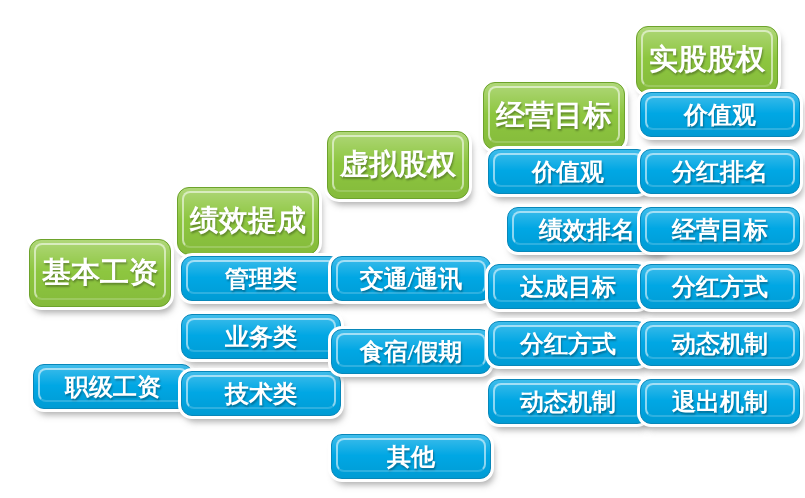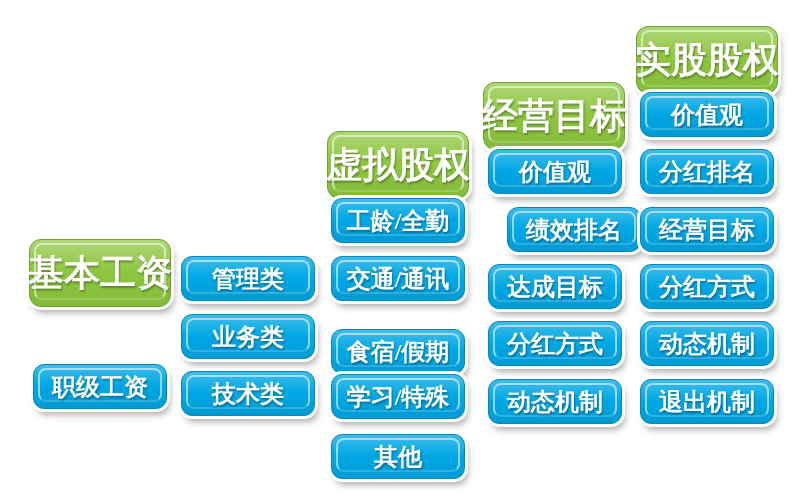--- a/index.html
+++ b/index.html
@@ -32,57 +32,56 @@
     position: absolute;
     left: 4px; right: 4px; top: 3px; bottom: 6px;
     border: 2px solid rgba(255,255,255,0.55);
     border-bottom-color: rgba(255,255,255,0.18);
     border-radius: 8px;
     pointer-events: none;
   }
   .green {
     width: 142px;
     height: 68px;
-    font-size: 36px;
+    font-size: 29px;
     border-radius: 12px;
     border: 1px solid #6da32c;
     background:
       linear-gradient(180deg, rgba(255,255,255,0.30), rgba(255,255,255,0) 48%, rgba(0,0,0,0.06)),
       var(--header-green, #8dc63f);
     box-shadow: 0 0 0 3px #ffffff, 3px 6px 6px rgba(100,100,100,0.50);
   }
   .blue {
-    width: 134px;
+    width: 160px;
     height: 45px;
     font-size: 24px;
     border-radius: 11px;
     border: 1px solid #0887b9;
     background:
       linear-gradient(180deg, rgba(255,255,255,0.25), rgba(255,255,255,0) 48%, rgba(0,0,0,0.07)),
       var(--item-blue, #00a7e4);
     box-shadow: 0 0 0 3px #ffffff, 3px 6px 6px rgba(100,100,100,0.50);
   }
 </style>
 </head>
 <body>
 
 <div class="board">
 
   <div class="box green" style="left:29px;  top:239px">基本工资</div>
   <div class="box blue" style="left:33px;  top:364px">职级工资</div>
 
+  <div class="box green" style="left:177px; top:187px">绩效提成</div>
   <div class="box blue" style="left:181px; top:256px">管理类</div>
   <div class="box blue" style="left:181px; top:314px">业务类</div>
   <div class="box blue" style="left:181px; top:371px">技术类</div>
 
   <div class="box green" style="left:327px; top:131px">虚拟股权</div>
-  <div class="box blue" style="left:331px; top:198px">工龄/全勤</div>
   <div class="box blue" style="left:331px; top:256px">交通/通讯</div>
   <div class="box blue" style="left:331px; top:329px">食宿/假期</div>
-  <div class="box blue" style="left:331px; top:374px">学习/特殊</div>
   <div class="box blue" style="left:331px; top:434px">其他</div>
 
   <div class="box green" style="left:483px; top:82px">经营目标</div>
   <div class="box blue" style="left:488px; top:149px">价值观</div>
   <div class="box blue" style="left:507px; top:207px">绩效排名</div>
   <div class="box blue" style="left:488px; top:264px">达成目标</div>
   <div class="box blue" style="left:488px; top:321px">分红方式</div>
   <div class="box blue" style="left:488px; top:379px">动态机制</div>
 
   <div class="box green" style="left:636px; top:26px">实股股权</div>

